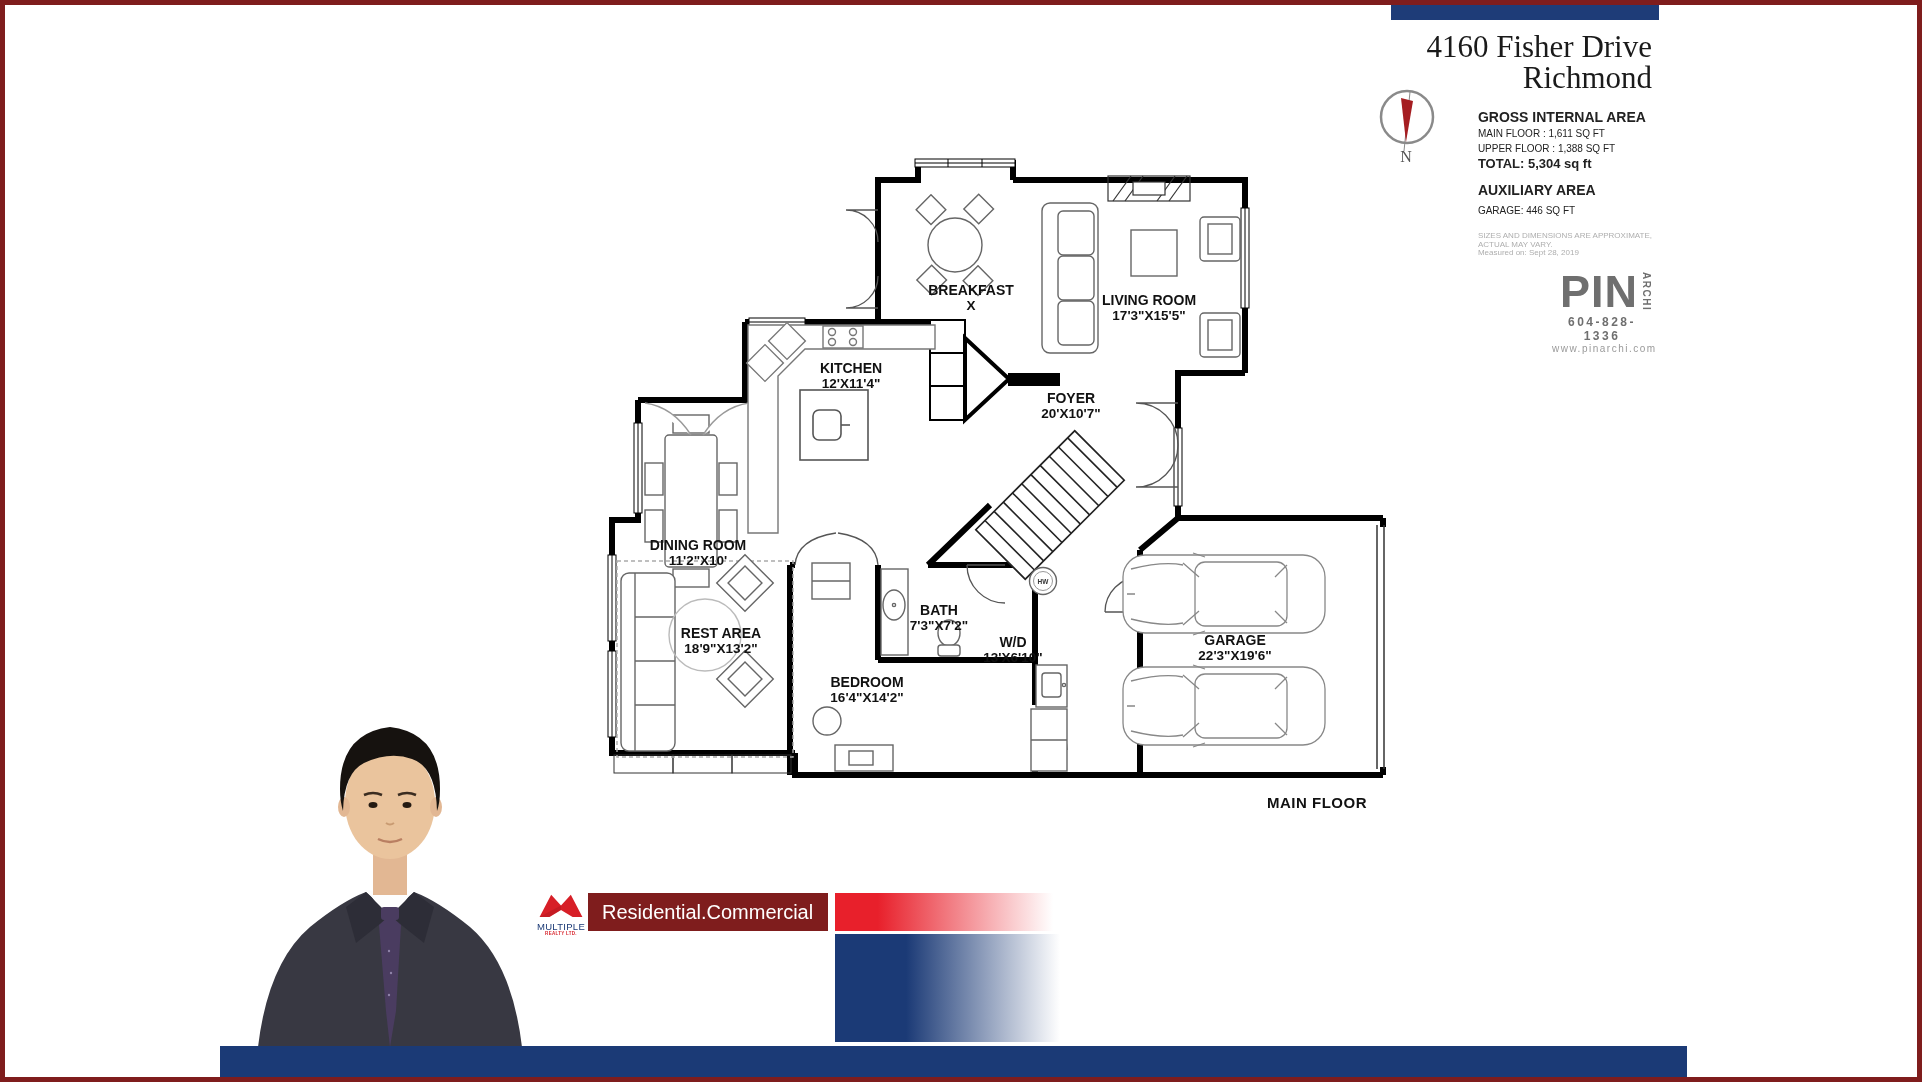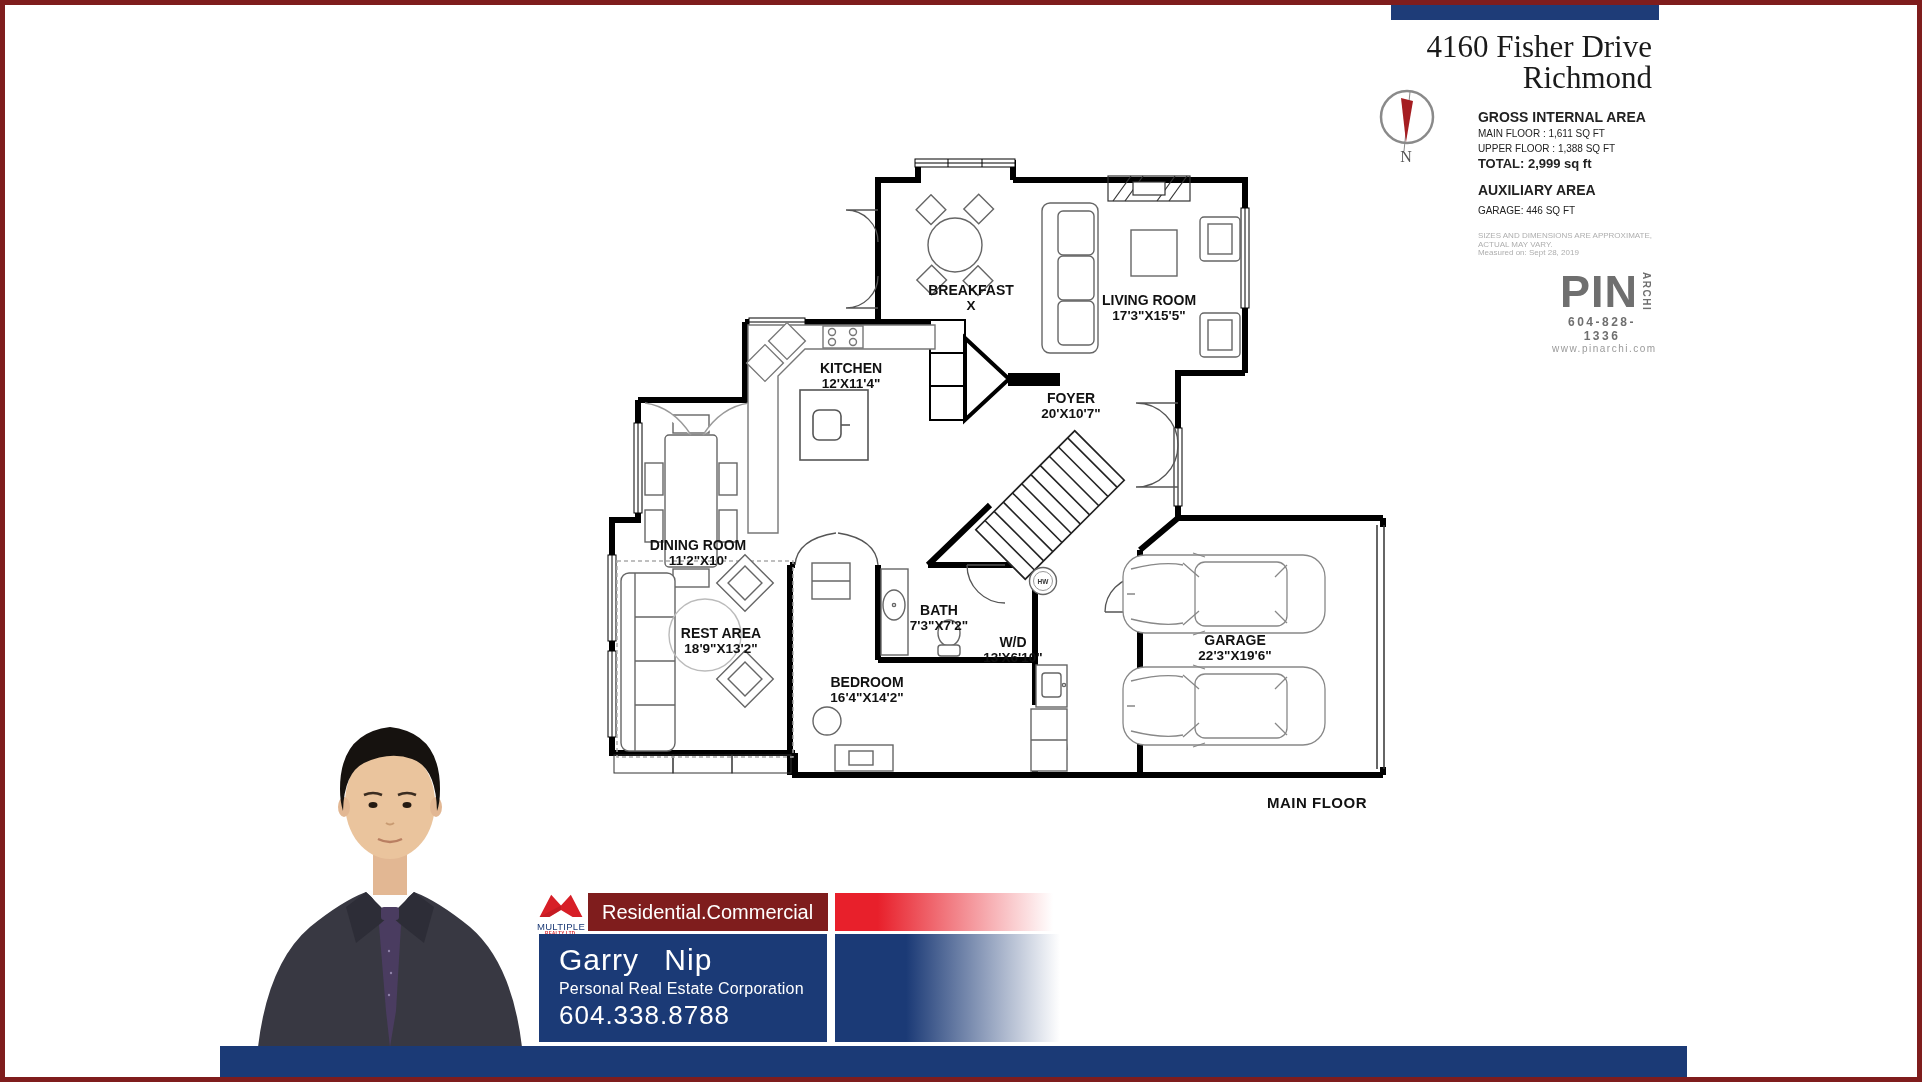--- a/index.html
+++ b/index.html
@@ -64,21 +64,21 @@
     <circle cx="28" cy="28" r="26" fill="none" stroke="#8a8a8a" stroke-width="2.5"></circle>
     <line x1="31" y1="3" x2="25" y2="62" stroke="#8a8a8a" stroke-width="1"></line>
     <polygon points="22,9 34,12 27,53" fill="#a51d21"></polygon>
     <text x="27" y="73" text-anchor="middle" font-family="Liberation Serif,serif" font-size="16" fill="#555">N</text>
   </svg>
 
   <div class="abs" id="area-block">
     <div class="ar-h">GROSS INTERNAL AREA</div>
     <div class="ar-l">MAIN FLOOR : 1,611 SQ FT</div>
     <div class="ar-l">UPPER FLOOR : 1,388 SQ FT</div>
-    <div class="ar-t">TOTAL: 2,999 sq ft</div>
+    <div class="ar-t">TOTAL: 5,304 sq ft</div>
     <div class="ar-gap"></div>
     <div class="ar-h">AUXILIARY AREA</div>
     <div class="ar-l" style="margin-top:4px;">GARAGE: 446 SQ FT</div>
     <div class="ar-gap" style="height:14px;"></div>
     <div class="ar-d">SIZES AND DIMENSIONS ARE APPROXIMATE,</div>
     <div class="ar-d">ACTUAL MAY VARY.</div>
     <div class="ar-d">Measured on: Sept 28, 2019</div>
   </div>
 
   <div class="abs" id="pin-block">
@@ -344,23 +344,18 @@
       <path d="M 2 27 L 15 2 L 26 14 L 37 2 L 50 27 L 39 27 L 26 19 L 13 27 Z" fill="#d71f27"></path>
       <path d="M 26 14 L 26 19 L 13 27 L 2 27 Z" fill="#b01720" opacity="0.45"></path>
     </svg>
     <div class="mword">MULTIPLE</div>
     <div class="msub">REALTY LTD.</div>
   </div>
 
   <div class="abs" id="red-banner">Residential.Commercial</div>
   <div class="abs" id="red-fade"></div>
 
-  <div class="abs" id="info-box">
-    <div id="agent-name">Garry Nip</div>
-    <div id="agent-title">Personal Real Estate Corporation</div>
-    <div id="agent-phone">604.338.8788</div>
-  </div>
   <div class="abs" id="blue-fade"></div>
 
   <div class="abs" id="bottom-bar"></div>
   <div class="abs" id="bottom-strip"></div>
 
 </div>
 
 </body></html>

